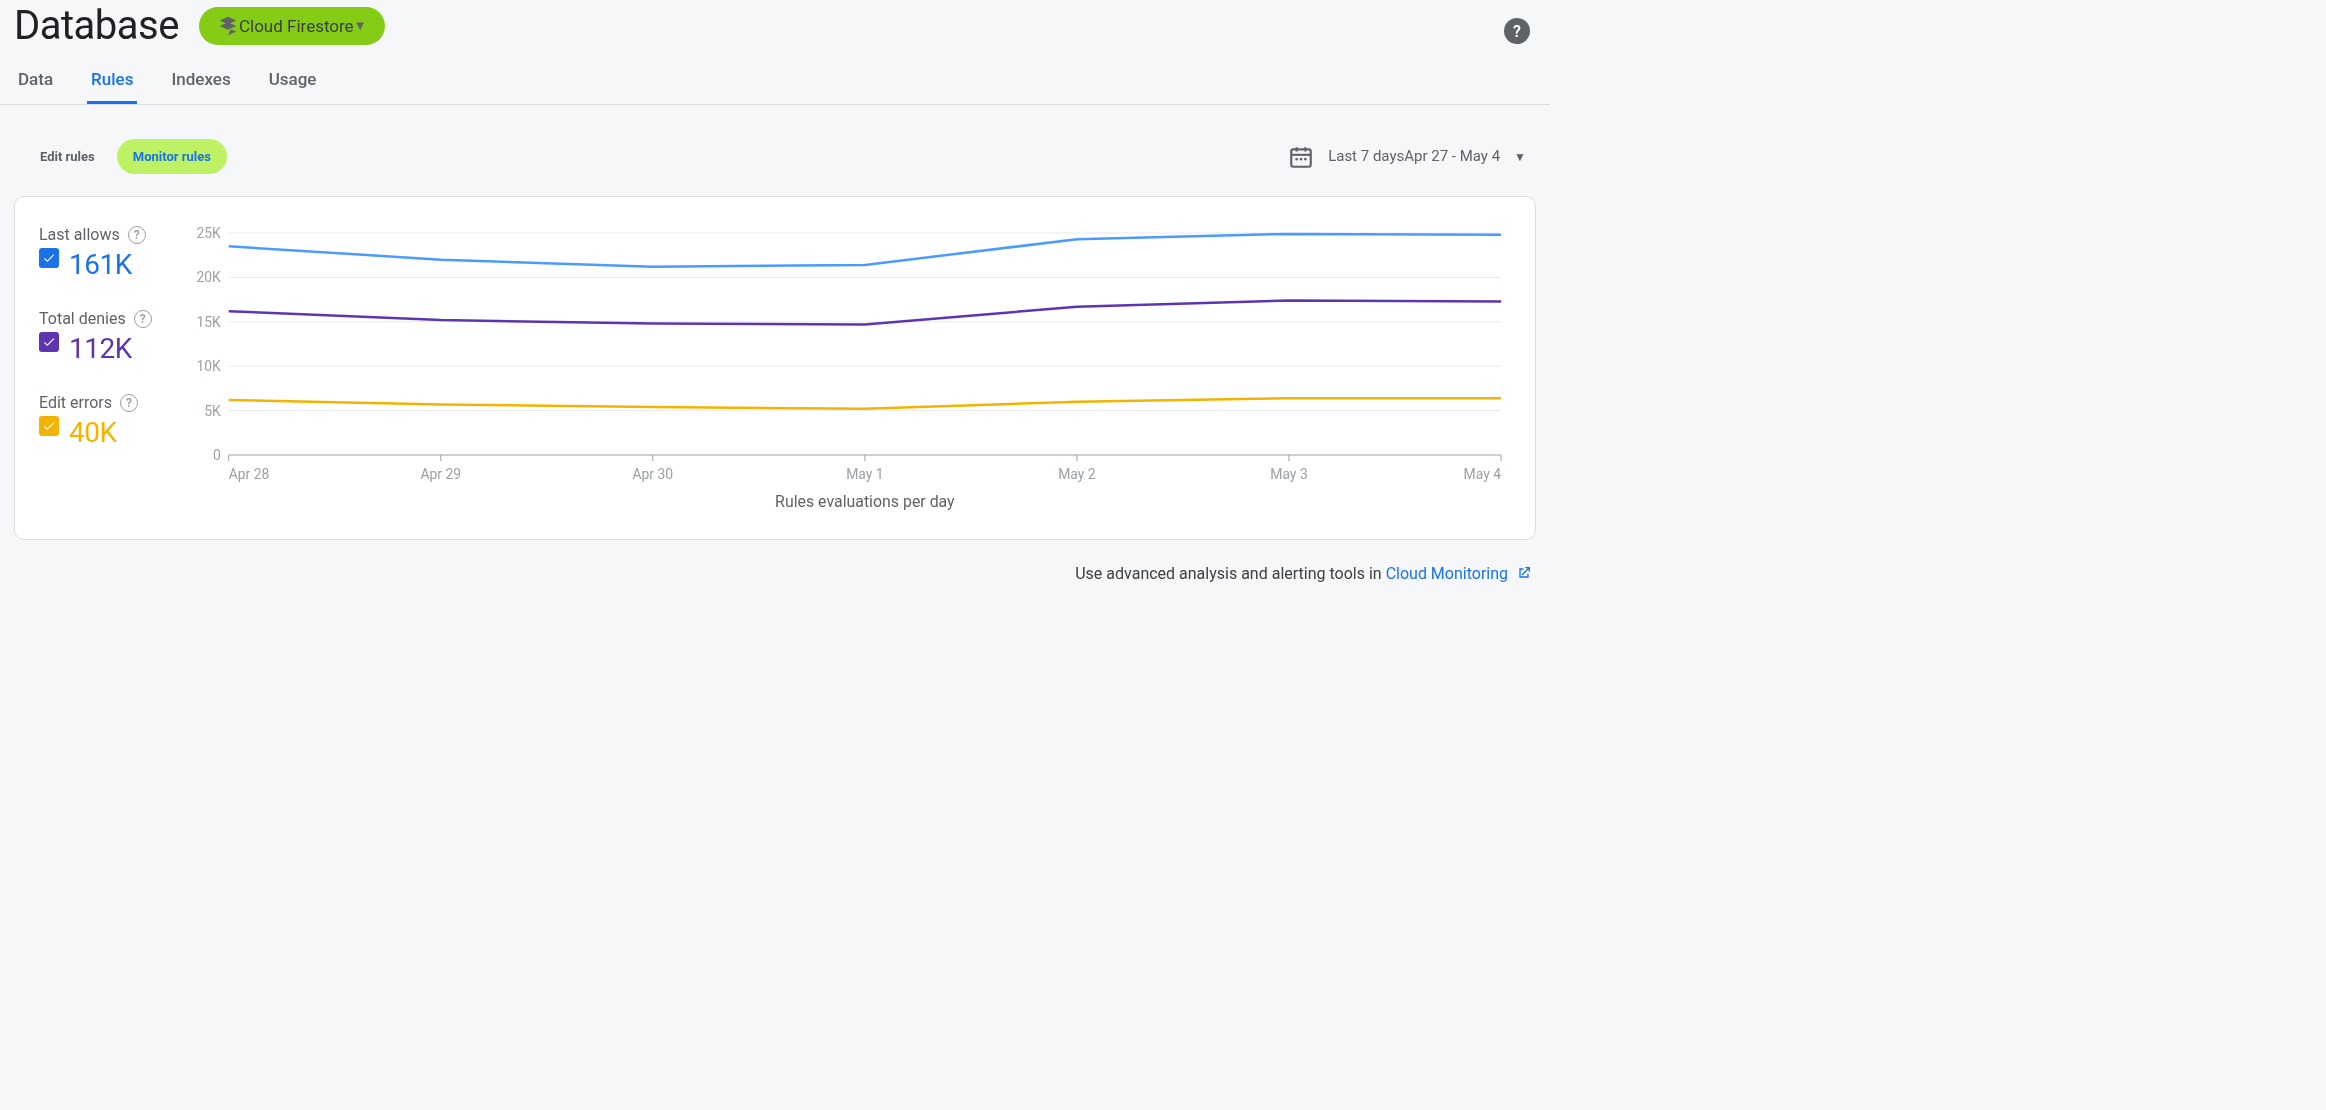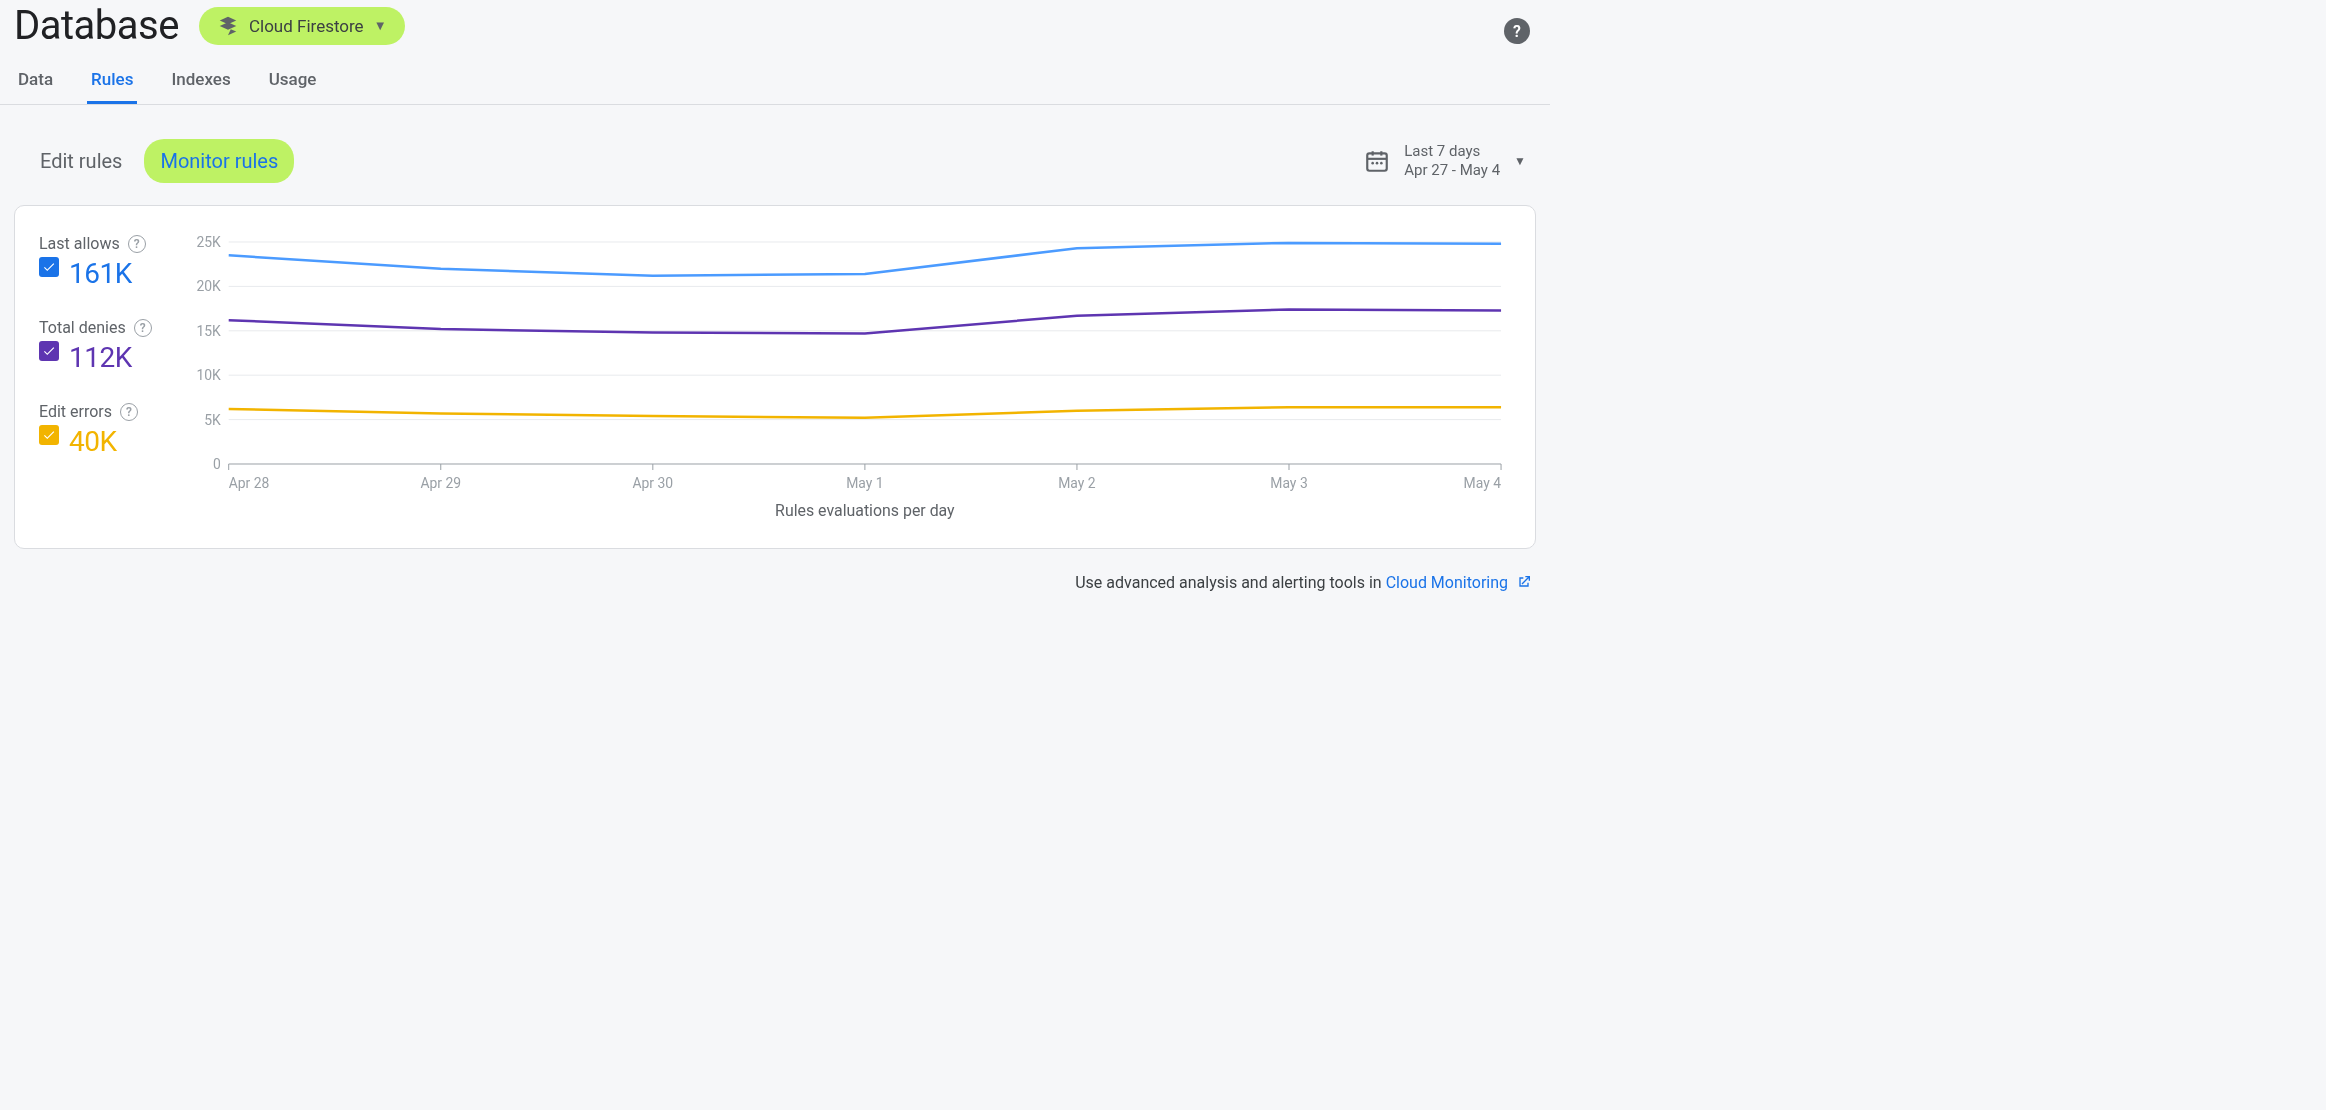--- a/index.html
+++ b/index.html
@@ -19,22 +19,22 @@
   }
   .page-title {
     font-size: 40px;
     font-weight: 400;
     color: #202124;
     letter-spacing: -0.5px;
   }
   .db-selector {
     display: inline-flex;
     align-items: center;
-    gap: 10px;
-    background: #bef264;
+    gap: 0;
+    background: #84cc16;
     border-radius: 22px;
     padding: 8px 18px;
     margin-left: 20px;
     cursor: pointer;
   }
   .db-selector svg.firestore-icon { width: 22px; height: 22px; }
   .db-selector-text {
     font-size: 17px;
     color: #3c4043;
   }
@@ -68,41 +68,41 @@
   .tab.active {
     color: #1a73e8;
     border-bottom-color: #1a73e8;
   }
   .sub-row {
     display: flex;
     align-items: center;
     padding: 34px 14px 10px 24px;
   }
   .sub-tab {
-    font-size: 20px;
-    font-weight: 400;
+    font-size: 13px;
+    font-weight: 700;
     color: #5f6368;
     padding: 10px 16px;
     border-radius: 20px;
     cursor: pointer;
   }
   .sub-tab.active {
     color: #1a73e8;
     background: #bef264;
   }
   .date-range {
     margin-left: auto;
     display: flex;
     align-items: center;
     gap: 14px;
     cursor: pointer;
     padding-right: 10px;
   }
   .date-range .cal-icon { width: 26px; height: 26px; color: #5f6368; }
-  .date-range-text { display: flex; flex-direction: column; line-height: 1.25; }
+  .date-range-text { display: flex; flex-direction: row; line-height: 1.25; }
   .date-range-line1 { font-size: 15px; color: #5f6368; }
   .date-range-line2 { font-size: 15px; color: #5f6368; }
   .date-range .chev { color: #5f6368; font-size: 12px; }
   .card {
     margin: 12px 14px 0 14px;
     background: #fff;
     border: 1px solid #dadce0;
     border-radius: 10px;
     padding: 28px 24px 24px 24px;
     display: flex;

